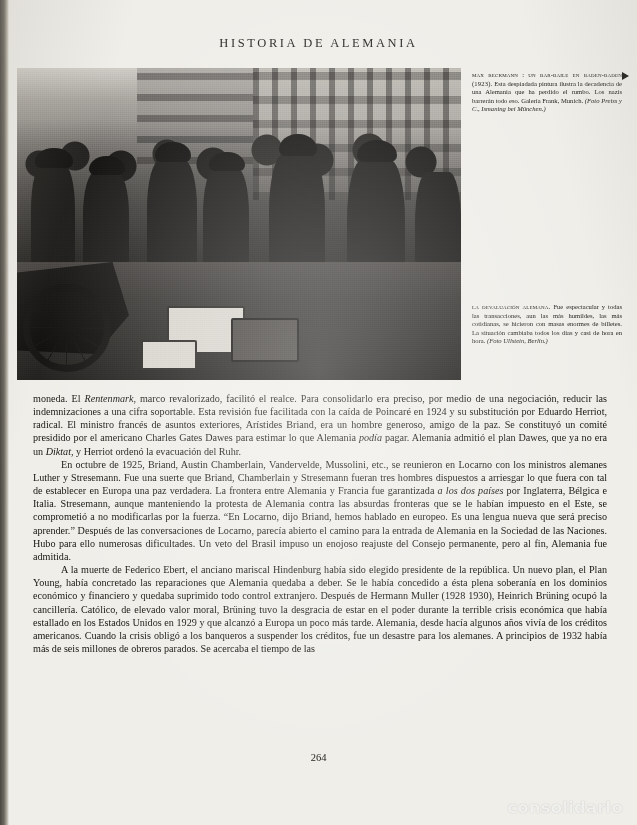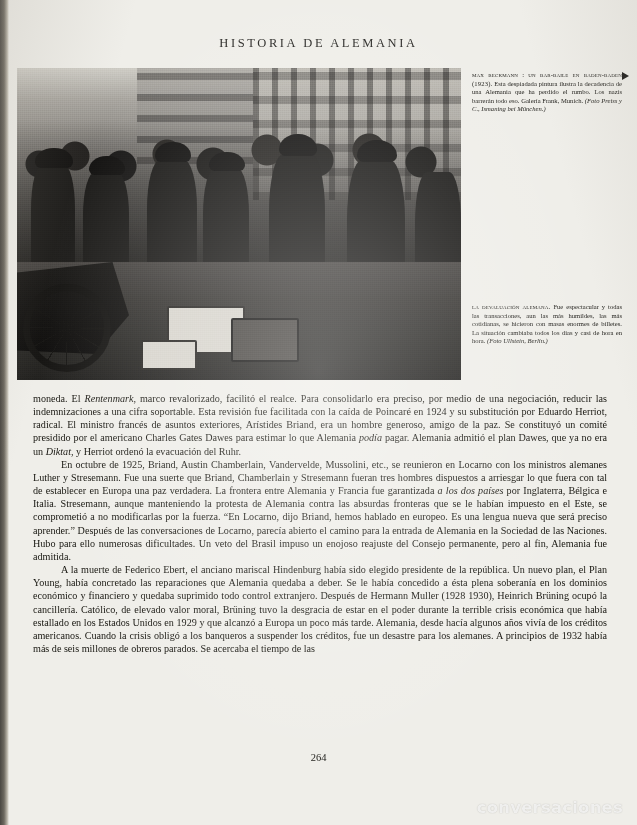--- a/index.html
+++ b/index.html
@@ -274,15 +274,15 @@
   </div>
 
   <div id="body-text">
     <p class="first"><span>moneda. El </span><em>Rentenmark</em><span>, marco revalorizado, facilitó el realce. Para consolidarlo era preciso, por medio de una negociación, reducir las indemnizaciones a una cifra soportable. Esta revisión fue facilitada con la caída de Poincaré en 1924 y su substitución por Eduardo Herriot, radical. El ministro francés de asuntos exteriores, Arístides Briand, era un hombre generoso, amigo de la paz. Se constituyó un comité presidido por el americano Charles Gates Dawes para estimar lo que Alemania </span><em>podía</em><span> pagar. Alemania admitió el plan Dawes, que ya no era un </span><em>Diktat</em><span>, y Herriot ordenó la evacuación del Ruhr.</span></p>
     <p><span>En octubre de 1925, Briand, Austin Chamberlain, Vandervelde, Mussolini, etc., se reunieron en Locarno con los ministros alemanes Luther y Stresemann. Fue una suerte que Briand, Chamberlain y Stresemann fueran tres hombres dispuestos a arriesgar lo que fuera con tal de establecer en Europa una paz verdadera. La frontera entre Alemania y Francia fue garantizada </span><em>a los dos países</em><span> por Inglaterra, Bélgica e Italia. Stresemann, aunque manteniendo la protesta de Alemania contra las absurdas fronteras que se le habían impuesto en el Este, se comprometió a no modificarlas por la fuerza. “En Locarno, dijo Briand, hemos hablado en europeo. Es una lengua nueva que será preciso aprender.” Después de las conversaciones de Locarno, parecía abierto el camino para la entrada de Alemania en la Sociedad de las Naciones. Hubo para ello numerosas dificultades. Un veto del Brasil impuso un enojoso reajuste del Consejo permanente, pero al fin, Alemania fue admitida.</span></p>
     <p>A la muerte de Federico Ebert, el anciano mariscal Hindenburg había sido elegido presidente de la república. Un nuevo plan, el Plan Young, había concretado las reparaciones que Alemania quedaba a deber. Se le había concedido a ésta plena soberanía en los dominios económico y financiero y quedaba suprimido todo control extranjero. Después de Hermann Muller (1928 1930), Heinrich Brüning ocupó la cancillería. Católico, de elevado valor moral, Brüning tuvo la desgracia de estar en el poder durante la terrible crisis económica que había estallado en los Estados Unidos en 1929 y que alcanzó a Europa un poco más tarde. Alemania, desde hacía algunos años vivía de los créditos americanos. Cuando la crisis obligó a los banqueros a suspender los créditos, fue un desastre para los alemanes. A principios de 1932 había más de seis millones de obreros parados. Se acercaba el tiempo de las</p>
   </div>
 
   <div class="folio">264</div>
 
-  <div class="watermark">conversaciones</div>
+  <div class="watermark">consolidarlo</div>
 
 </div>
 
 </body></html>

